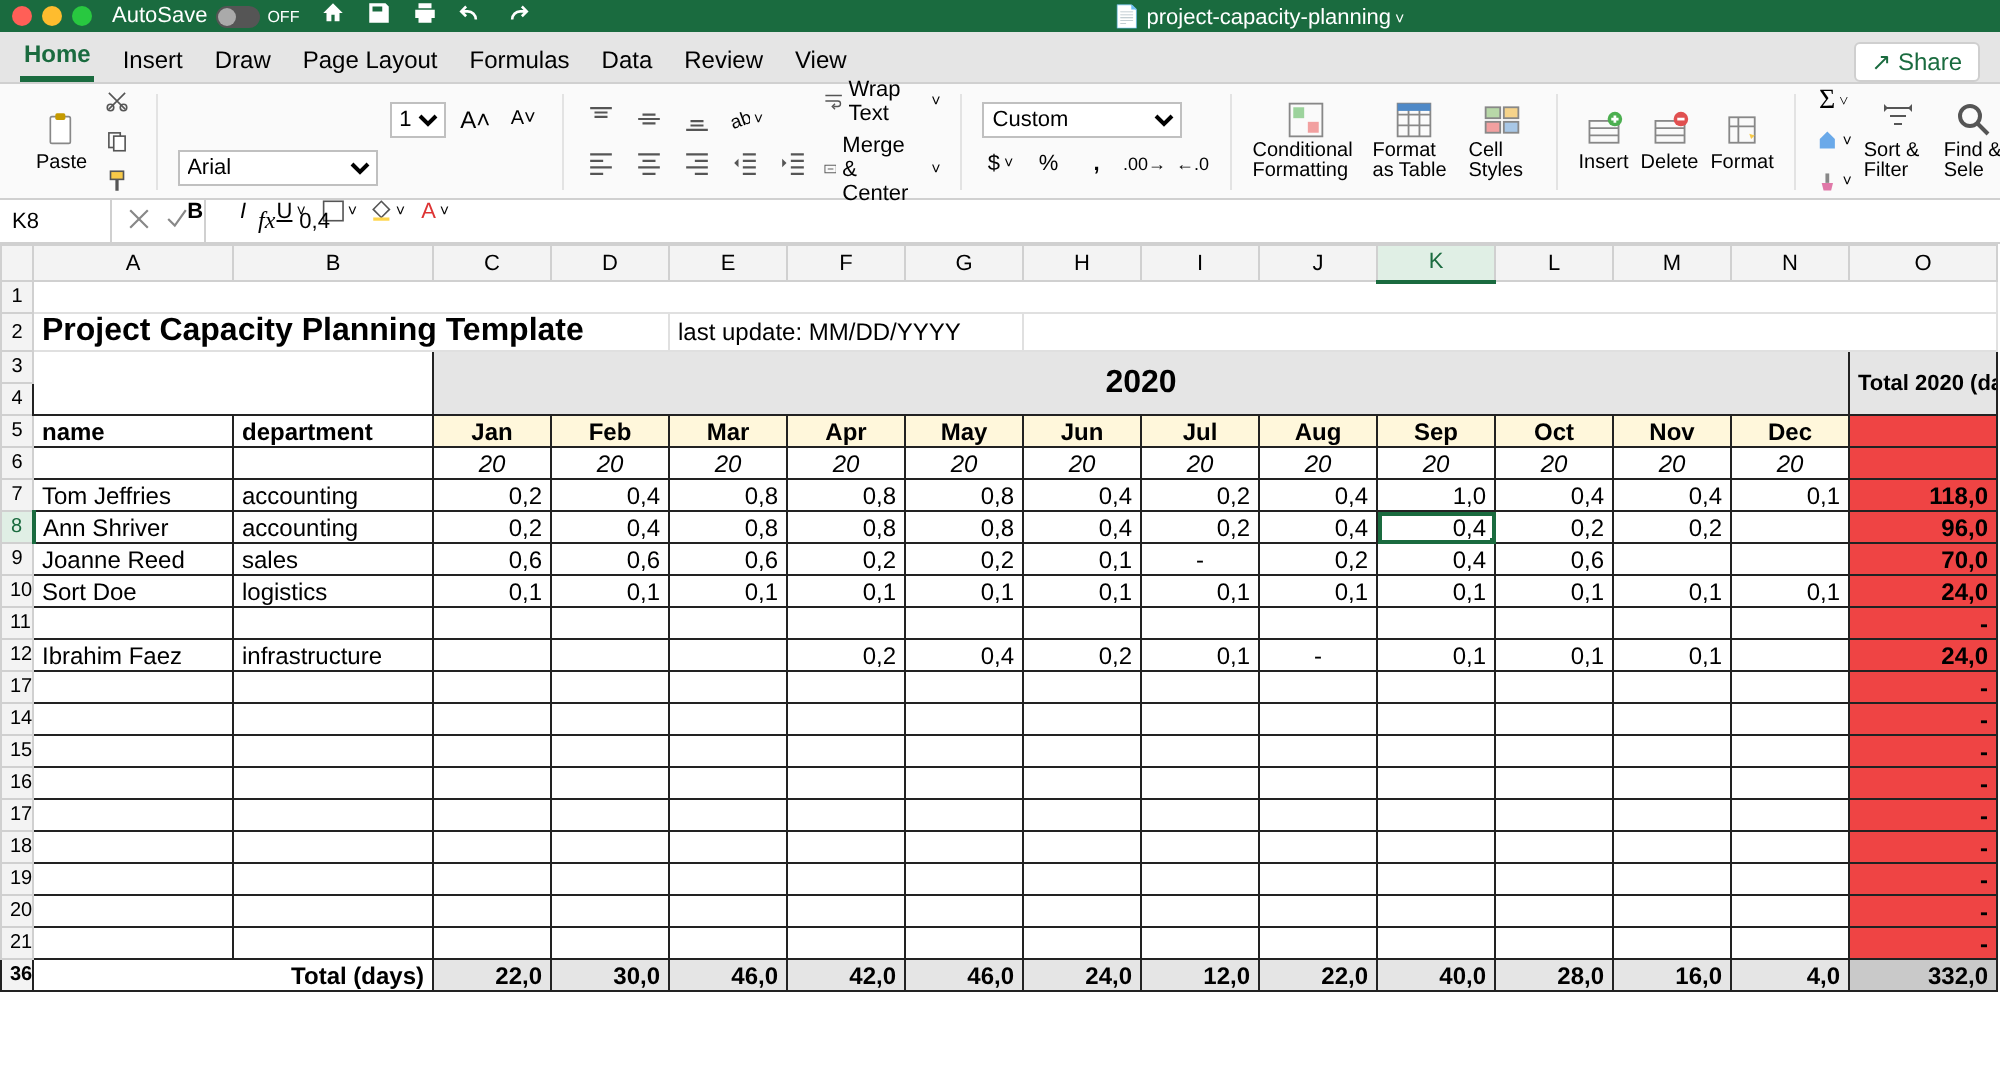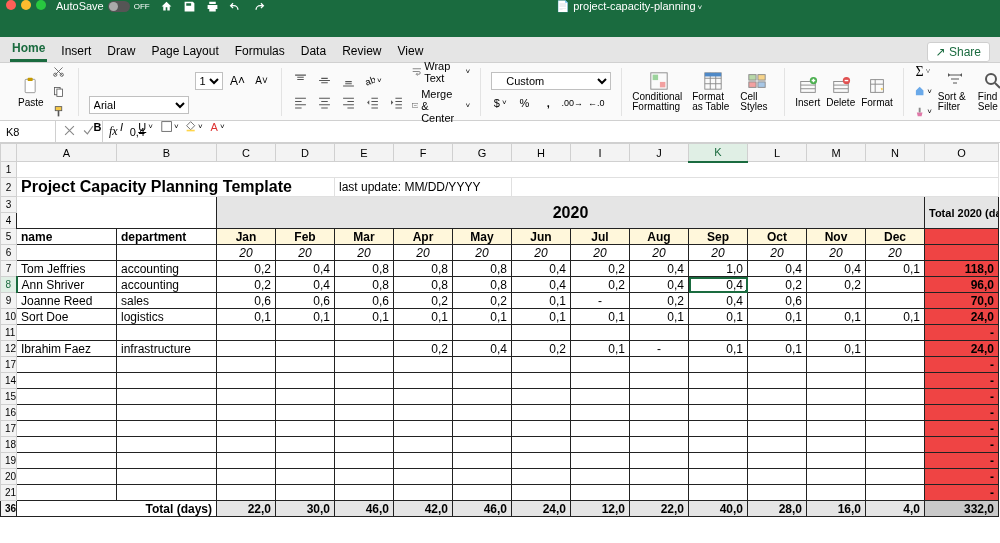--- a/index.html
+++ b/index.html
@@ -1,18 +1,18 @@
 <!DOCTYPE html>
 <html><head>
 <meta charset="utf-8">
 <style>
   * { box-sizing: border-box; margin: 0; padding: 0; }
   html, body { width: 1000px; height: 543px; overflow: hidden; font-family: -apple-system, "Segoe UI", Arial, sans-serif; background: #fff; }
   
-  .titlebar { height: 37px; background: #1a6b3f; color: #fff; display: flex; align-items: flex-start; font-size: 11px; padding: 0 6px; }
+  .titlebar { height: 16px; background: #1a6b3f; color: #fff; display: flex; align-items: center; font-size: 11px; padding: 0 6px; }
   .traffic { display: flex; gap: 5px; margin-right: 10px; }
   .traffic span { width: 10px; height: 10px; border-radius: 50%; display: inline-block; }
   .tr-red { background: #ff5f57; } .tr-yel { background: #febc2e; } .tr-grn { background: #28c840; }
   .autosave { display: flex; align-items: center; gap: 4px; margin-right: 10px; }
   .autosave .toggle { width: 22px; height: 11px; background: #555; border-radius: 6px; position: relative; }
   .autosave .toggle::after { content:""; position:absolute; left:1px; top:1px; width:9px; height:9px; background:#aaa; border-radius:50%; }
   .qat { display:flex; gap:10px; align-items:center; fill:#fff; }
   .qat svg { width:13px; height:13px; }
   .title-center { flex:1; text-align:center; }
   
@@ -28,27 +28,27 @@
   .bigbtn { display:flex; flex-direction:column; align-items:center; gap:1px; font-size:10px; cursor:pointer; }
   .bigbtn svg { width:20px; height:20px; }
   .smallcol { display:flex; flex-direction:column; gap:2px; }
   .smallcol svg, .smallrow svg { width:13px; height:13px; }
   .smallrow { display:flex; gap:6px; align-items:center; }
   select, input[type=text].fs { font-size:11px; height:18px; border:1px solid #c0c0c0; background:#fff; }
   .fontname { width: 100px; margin-top: 48px; }
   .fontsize { width: 28px; }
   .iconbtn { width:18px; height:18px; display:flex; align-items:center; justify-content:center; cursor:pointer; }
   .wrapbtn, .mergebtn { display:flex; align-items:center; gap:3px; font-size:11px; cursor:pointer; }
-  .numfmt { width:120px;padding-left:10px; }
+  .numfmt { width:100px; }
   
   .fbar { height: 22px; border-bottom:1px solid #d0d0d0; display:flex; align-items:center; font-size:11px; }
   .namebox { width:56px; height:100%; border-right:1px solid #d0d0d0; padding:0 6px; display:flex; align-items:center; }
   .fbtns { display:flex; gap:8px; padding:0 8px; border-right:1px solid #d0d0d0; height:100%; align-items:center; }
   .fbtns svg { width:11px; height:11px; }
-  .fx { font-style:italic; font-family: "Times New Roman", serif; font-size:12px; padding:0 6px; }
+  .fx { font-style:italic; font-family: "Times New Roman", serif; font-size:12px; padding:0 6px;margin-left:20px; }
   .formula { flex:1; padding:0 6px; }
   
   .grid { position:relative; font-size:12px; }
   table.sheet { border-collapse: collapse; table-layout: fixed; width: 998px; }
   .colhead th { background:#f3f3f3; border:1px solid #d0d0d0; font-weight:400; height:18px; font-size:11px; }
   .colhead th.active { background:#e0efe5; color:#1a6b3f; border-bottom:2px solid #1a6b3f; }
   .rowhead { background:#f3f3f3; border:1px solid #d0d0d0; text-align:center; width:16px; font-size:10px; }
   .rowhead.active { background:#e0efe5; color:#1a6b3f; border-right:2px solid #1a6b3f; }
   td { border:1px solid #e0e0e0; height:16px; padding:0 4px; overflow:hidden; white-space:nowrap; }
   td.rnum { text-align:right; }

